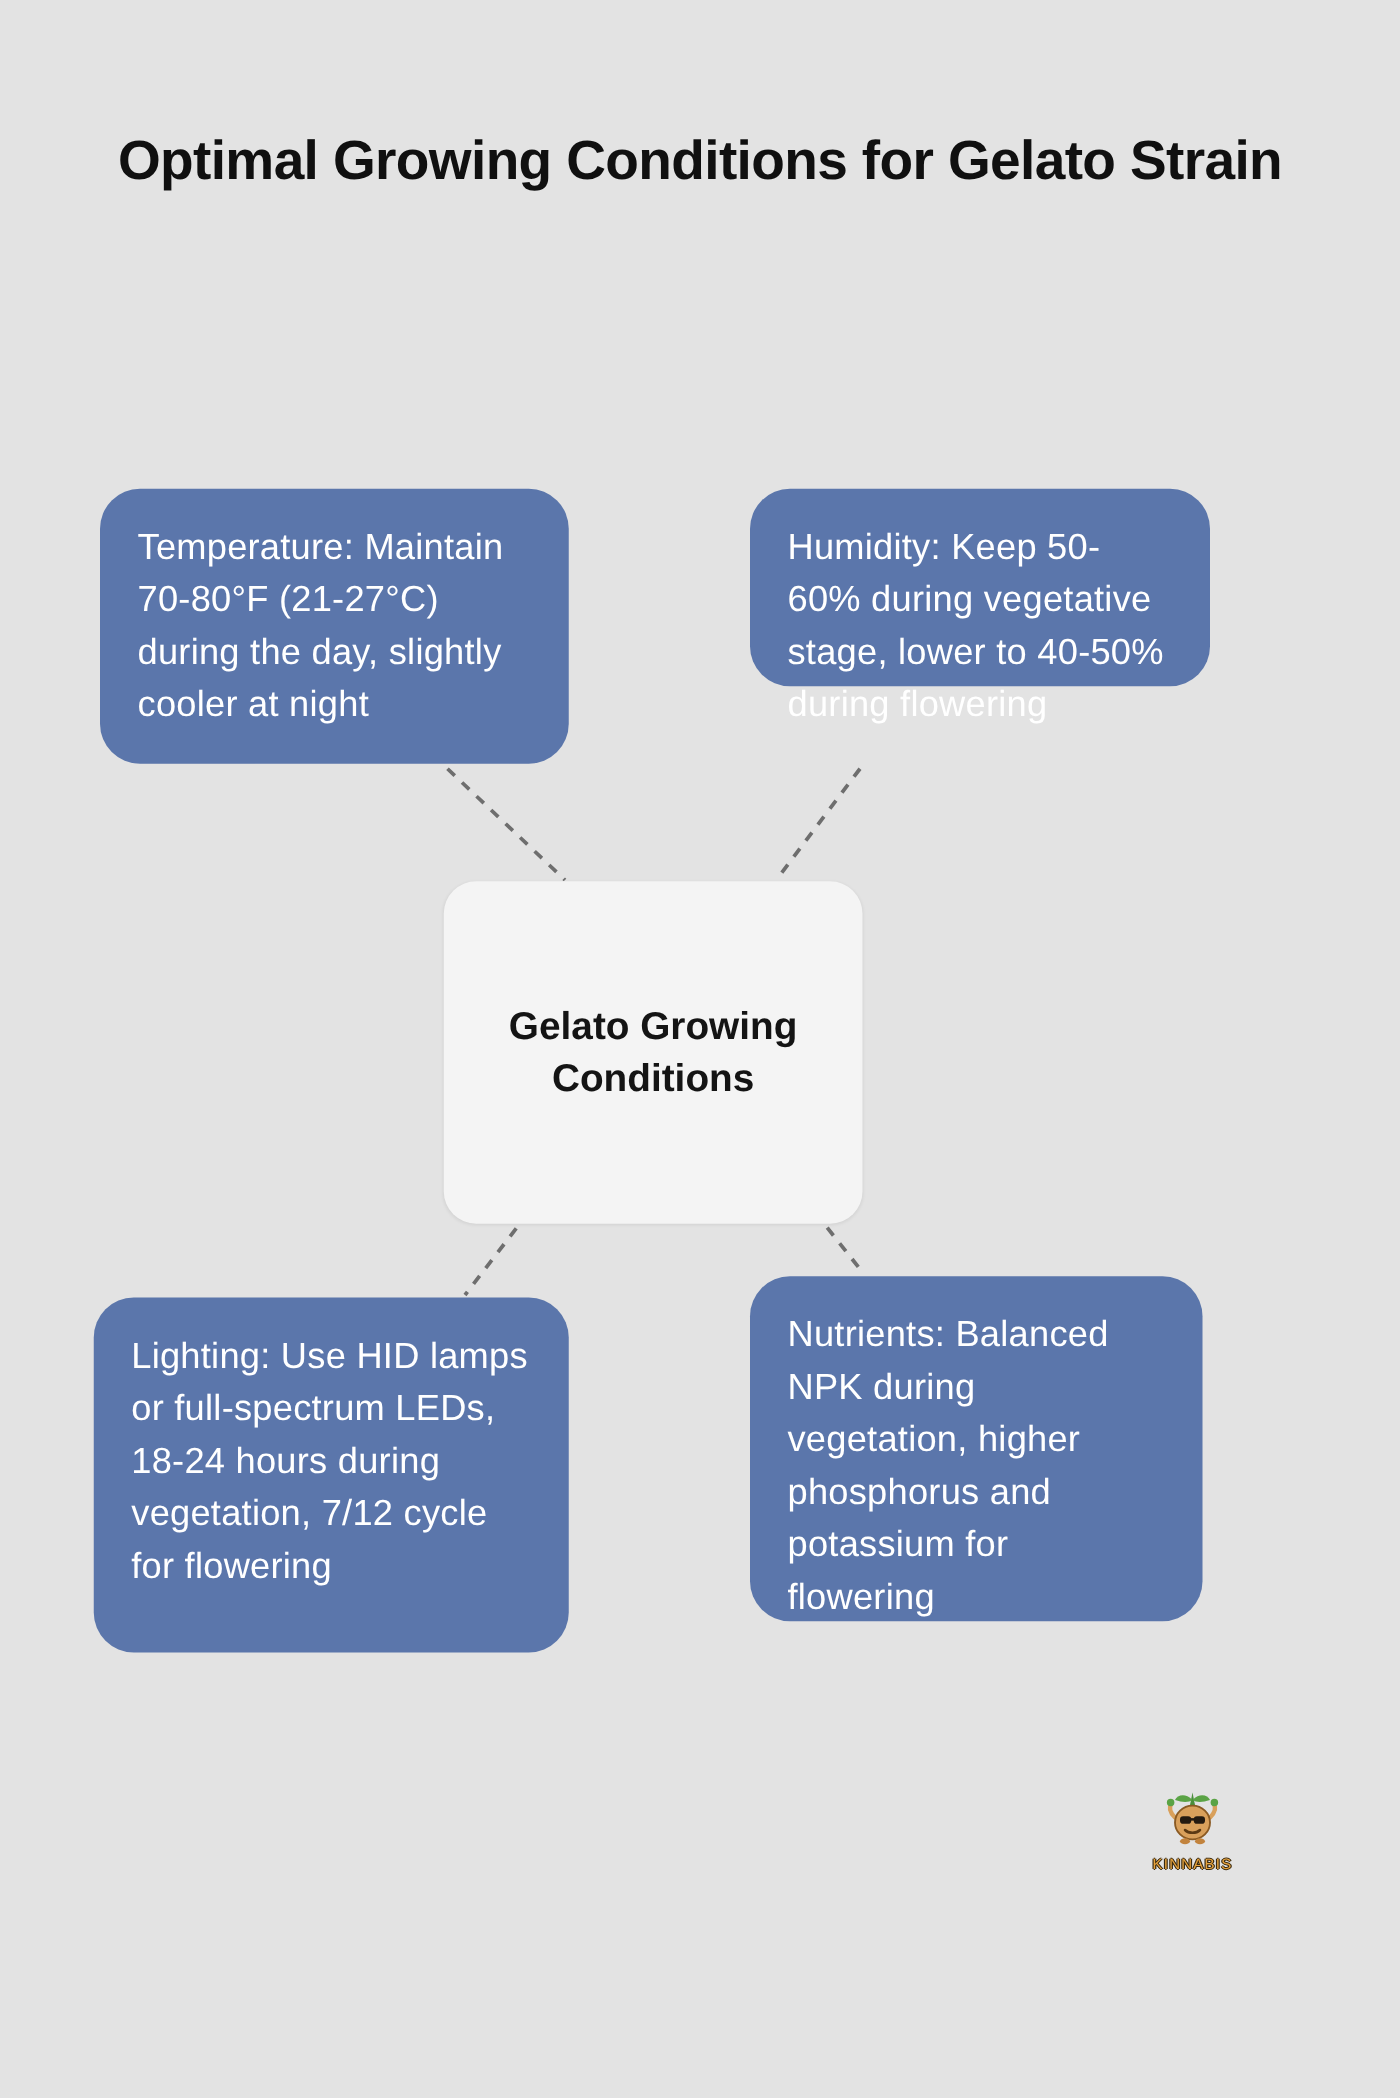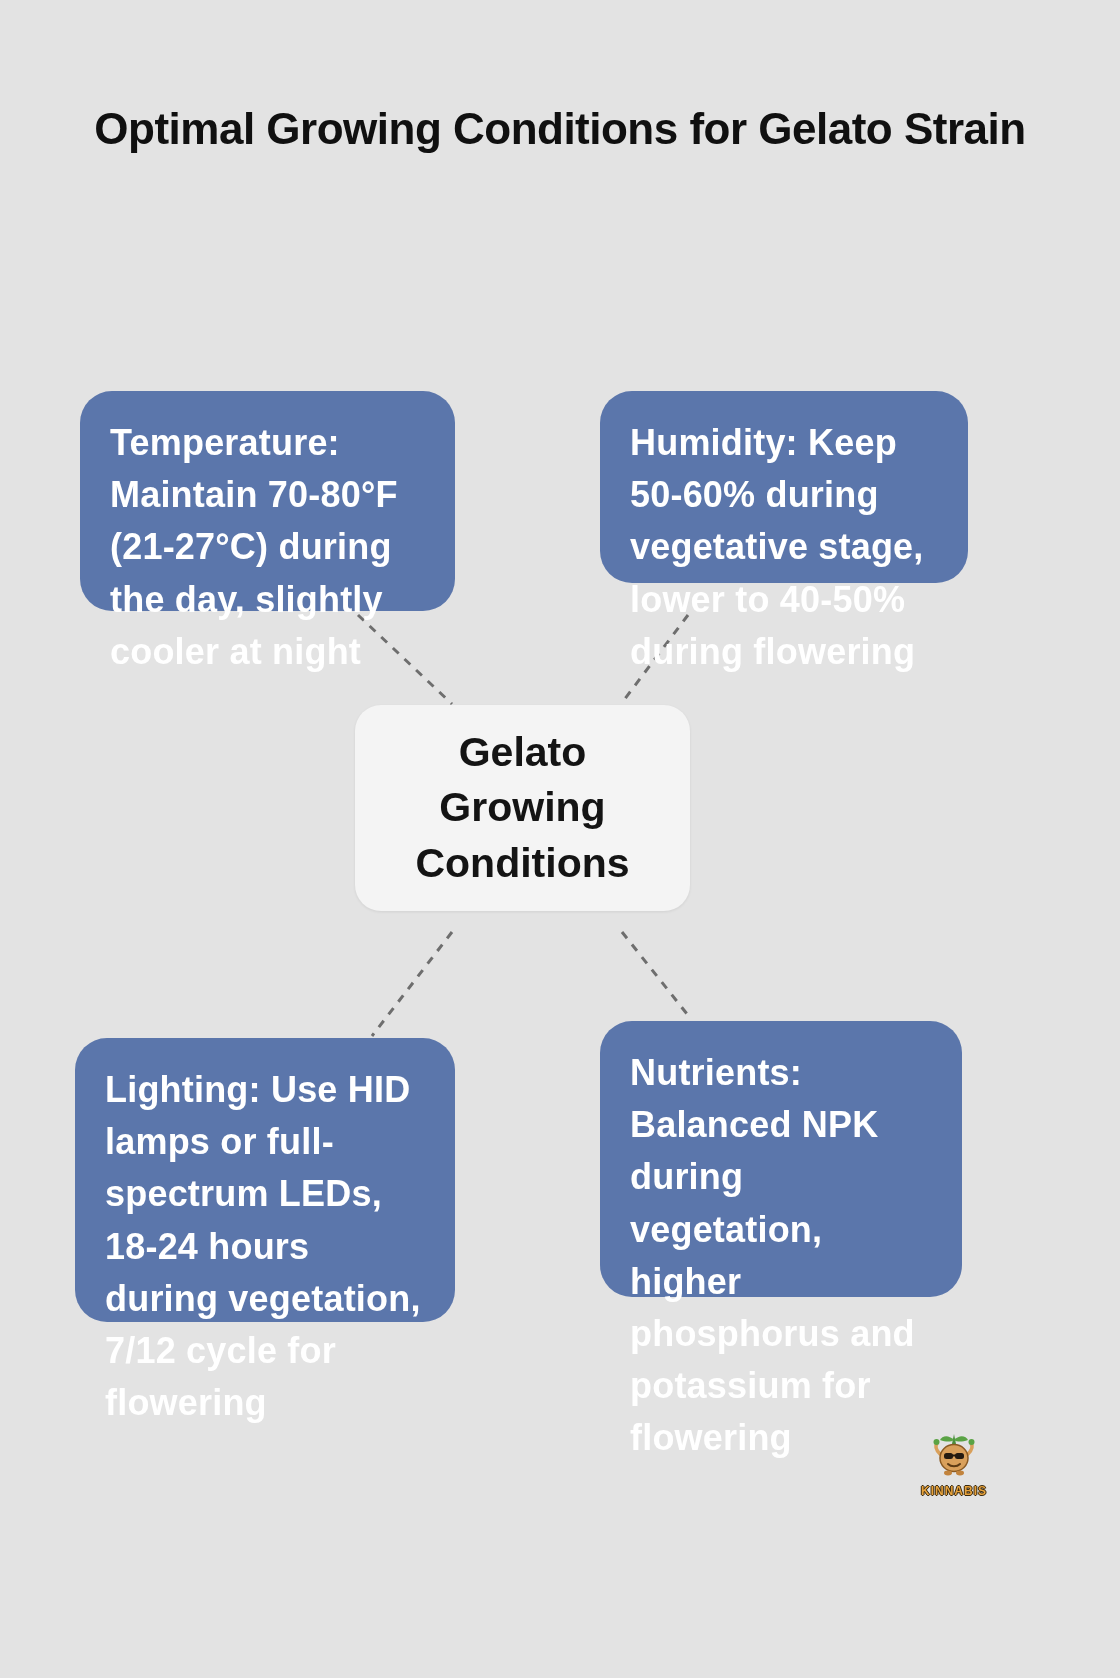--- a/index.html
+++ b/index.html
@@ -38,61 +38,60 @@
     inset:0;
     width:1120px;
     height:1678px;
   }
   .node{
     position:absolute;
     background:var(--node_bg);
     color:var(--node_text);
     border-radius:32px;
     padding:26px 30px;
-    font-size:36px;
+    font-size:29px;
     line-height:1.45;
     letter-spacing:0.2px;
-    font-weight:bold;
   }
   .node-tl{left:80px;top:391px;width:375px;height:220px;}
-  .node-tr{left:600px;top:391px;width:368px;height:192px;}
+  .node-tr{left:600px;top:391px;width:368px;height:158px;}
   .node-bl{left:75px;top:1038px;width:380px;height:284px;}
   .node-br{left:600px;top:1021px;width:362px;height:276px;}
   .center-node{
     position:absolute;
     left:355px;
     top:705px;
     width:335px;
-    height:206px;
+    height:274px;
     background:var(--center_bg);
     border-radius:26px;
     display:flex;
     align-items:center;
     justify-content:center;
     text-align:center;
     padding:20px 34px;
-    font-size:41px;
+    font-size:31px;
     font-weight:bold;
     line-height:1.35;
     color:var(--center_text);
     box-shadow:0 1px 3px rgba(0,0,0,0.08);
   }
   .logo{
     position:absolute;
     left:914px;
     top:1430px;
     width:80px;
     display:flex;
     flex-direction:column;
     align-items:center;
   }
   .logo-text{
     margin-top:2px;
     font-size:12px;
-    font-weight:bold;
+    font-weight:normal;
     letter-spacing:1px;
     color:var(--logo_text);
     text-shadow:
       -1px 0 #3a2a10, 1px 0 #3a2a10, 0 -1px #3a2a10, 0 1px #3a2a10;
   }
 </style>
 </head>
 <body>
 
 <h1 class="title">Optimal Growing Conditions for Gelato Strain</h1>

